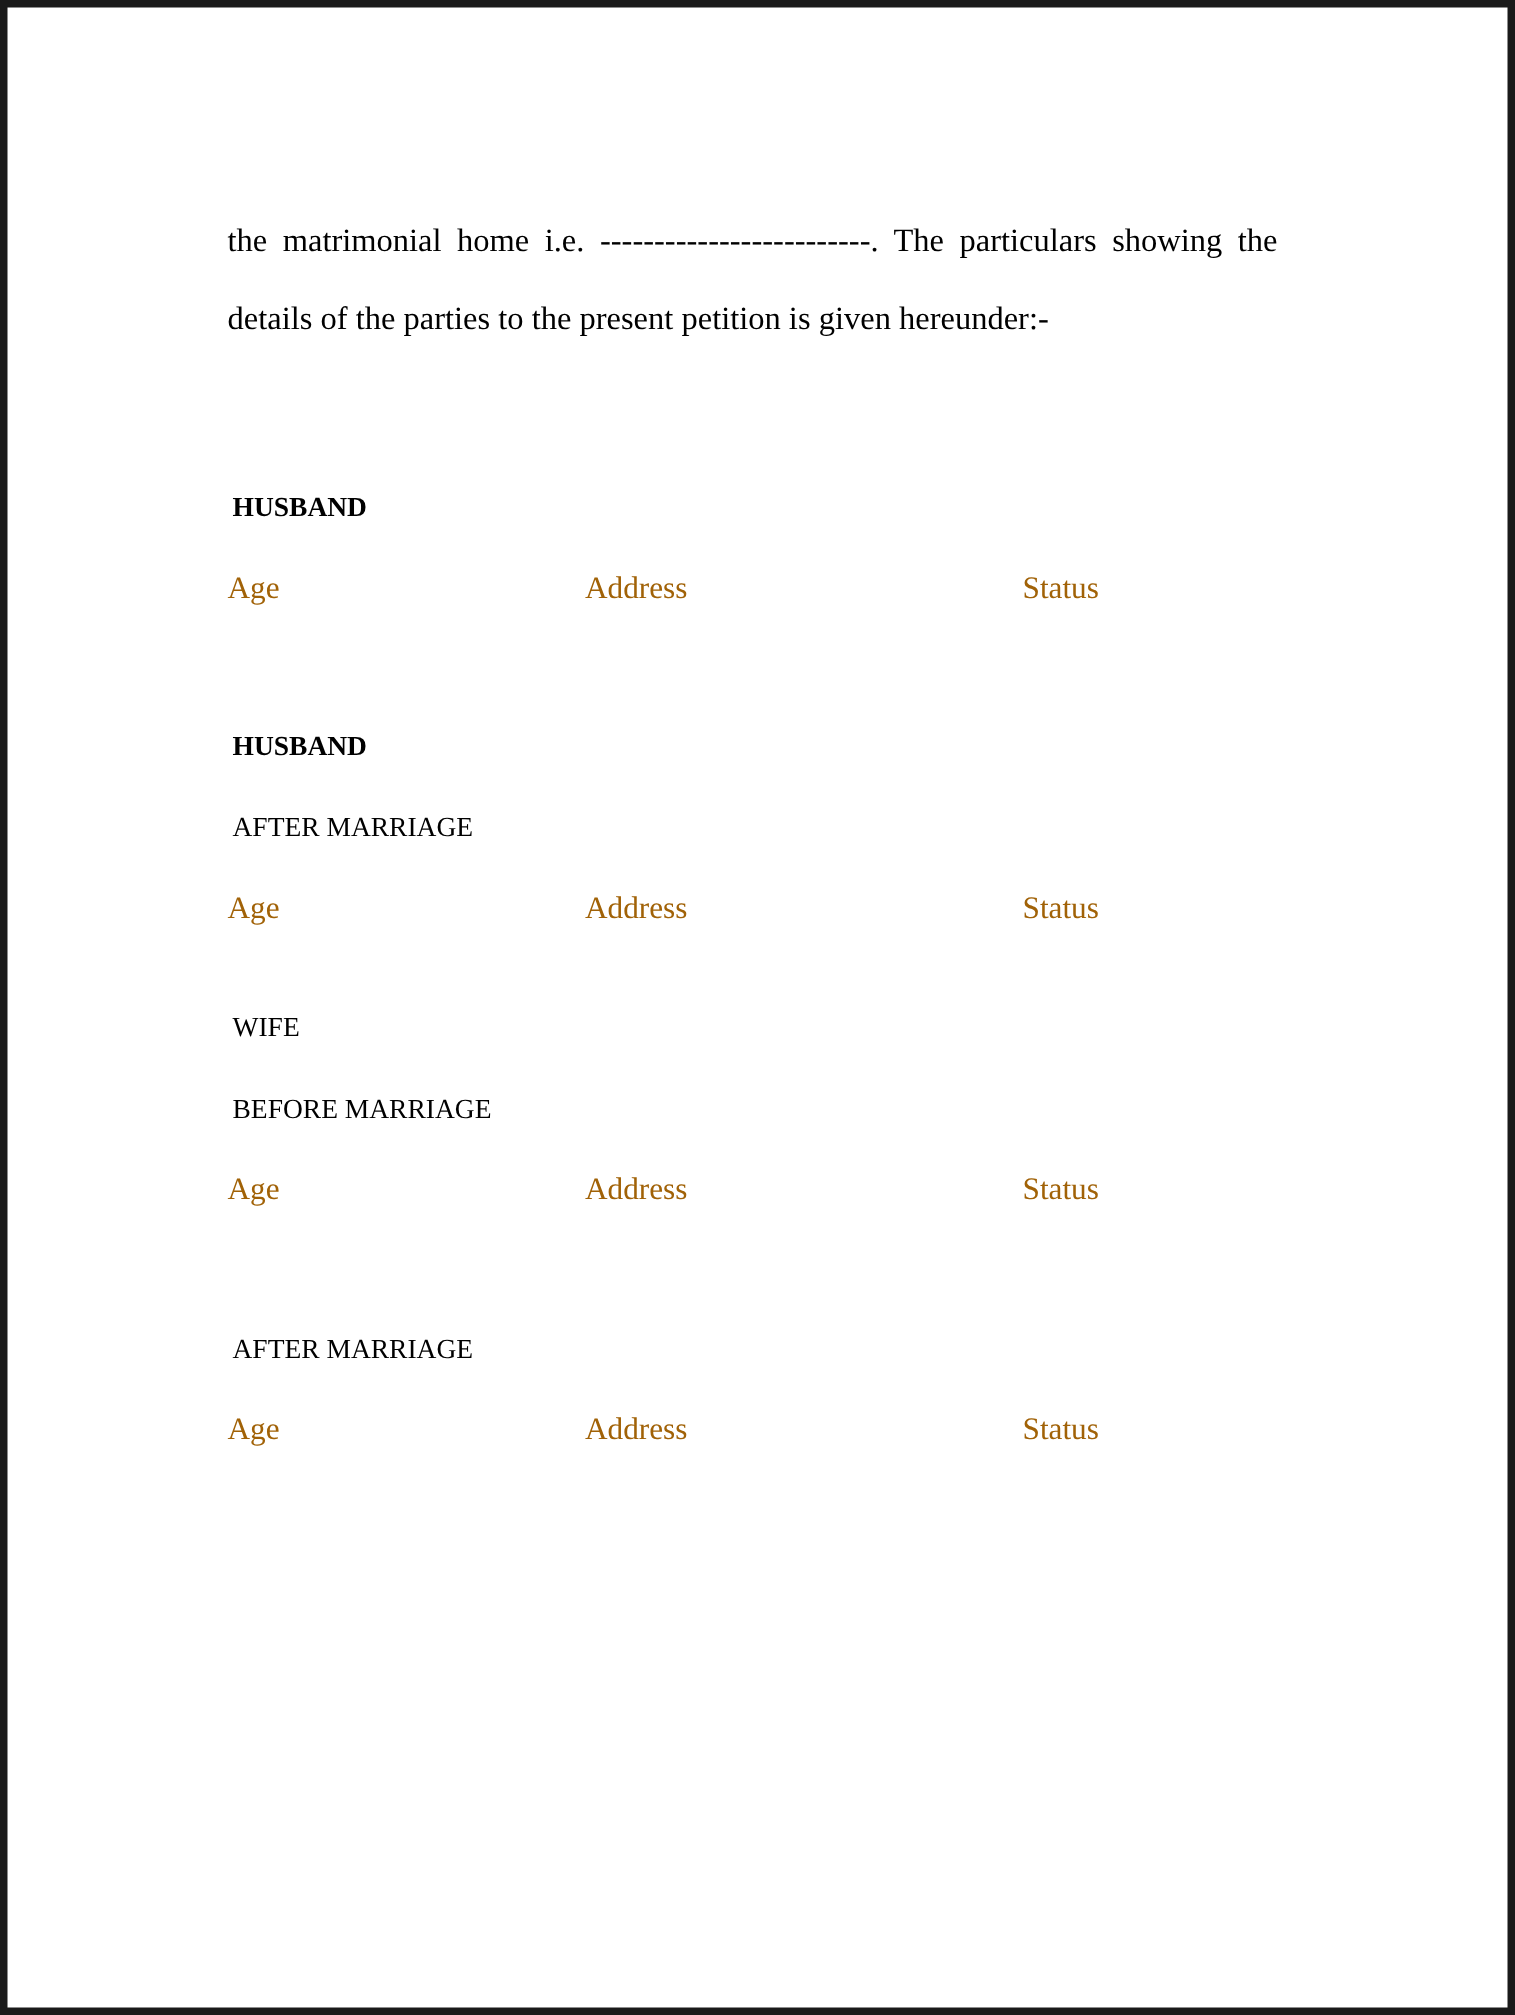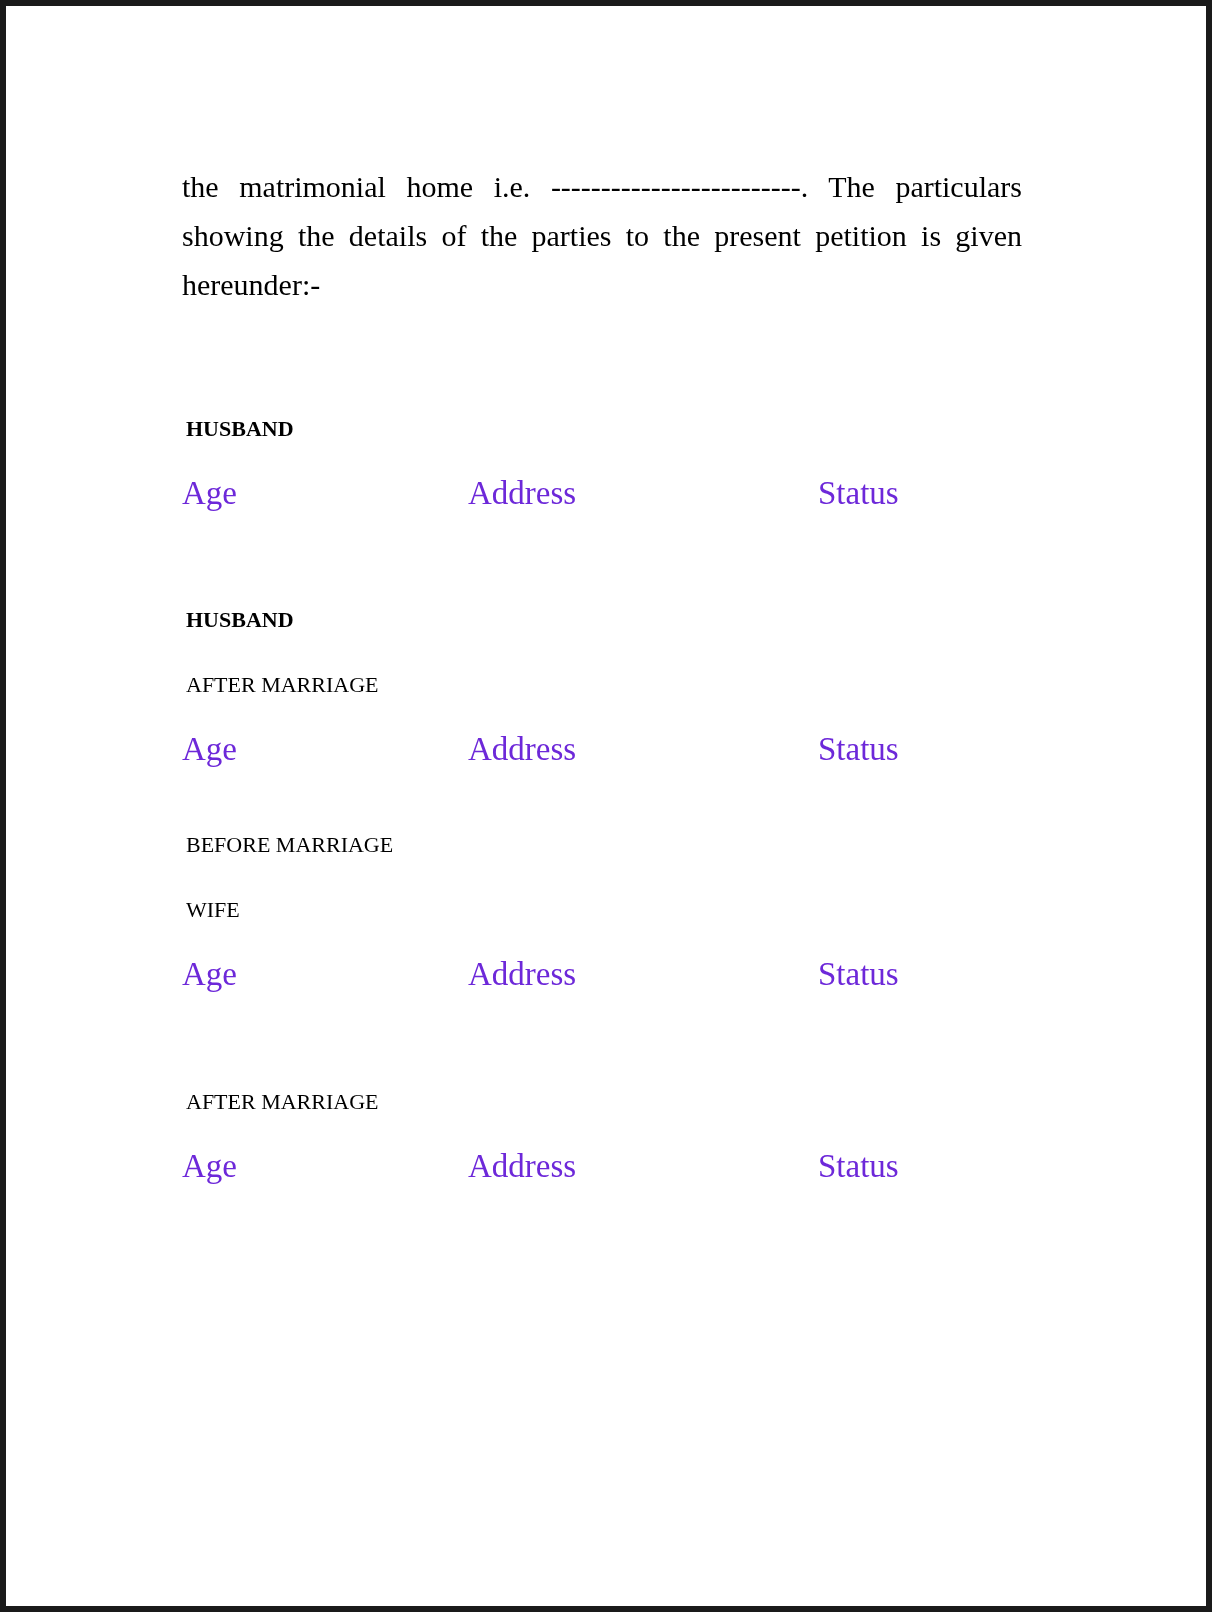--- a/index.html
+++ b/index.html
@@ -29,42 +29,42 @@
     bottom: 6px;
     background: #ffffff;
   }
   .content {
     position: absolute;
     left: 170px;
     top: 150px;
     width: 840px;
   }
   .para {
-    font-size: 30px;
-    line-height: 49px;
+    font-size: 26px;
+    line-height: 62px;
     color: #000000;
     text-align: justify;
     text-justify: inter-word;
     margin: 0;
   }
   .blk {
     font-size: 22px;
     line-height: 61px;
     color: #000000;
     margin: 4px;
   }
   .blk.bold {
     font-weight: bold;
   }
   .row {
     position: relative;
     height: 61px;
-    font-size: 33px;
+    font-size: 25px;
     line-height: 61px;
-    color: #6d28d9;
+    color: #a16207;
     text-decoration: underline;
   }
   .row .c-age {
     position: absolute;
     left: 0px;
   }
   .row .c-address {
     position: absolute;
     left: 286px;
   }
@@ -104,22 +104,22 @@
       <p class="blk bold">HUSBAND</p>
       <p class="blk">AFTER MARRIAGE</p>
       <div class="row">
         <span class="c-age">Age</span>
         <span class="c-address">Address</span>
         <span class="c-status">Status</span>
       </div>
 
       <div style="height:30px"></div>
 
+      <p class="blk">WIFE</p>
       <p class="blk">BEFORE MARRIAGE</p>
-      <p class="blk">WIFE</p>
       <div class="row">
         <span class="c-age">Age</span>
         <span class="c-address">Address</span>
         <span class="c-status">Status</span>
       </div>
 
       <div class="gap-md"></div>
 
       <p class="blk">AFTER MARRIAGE</p>
       <div class="row">

